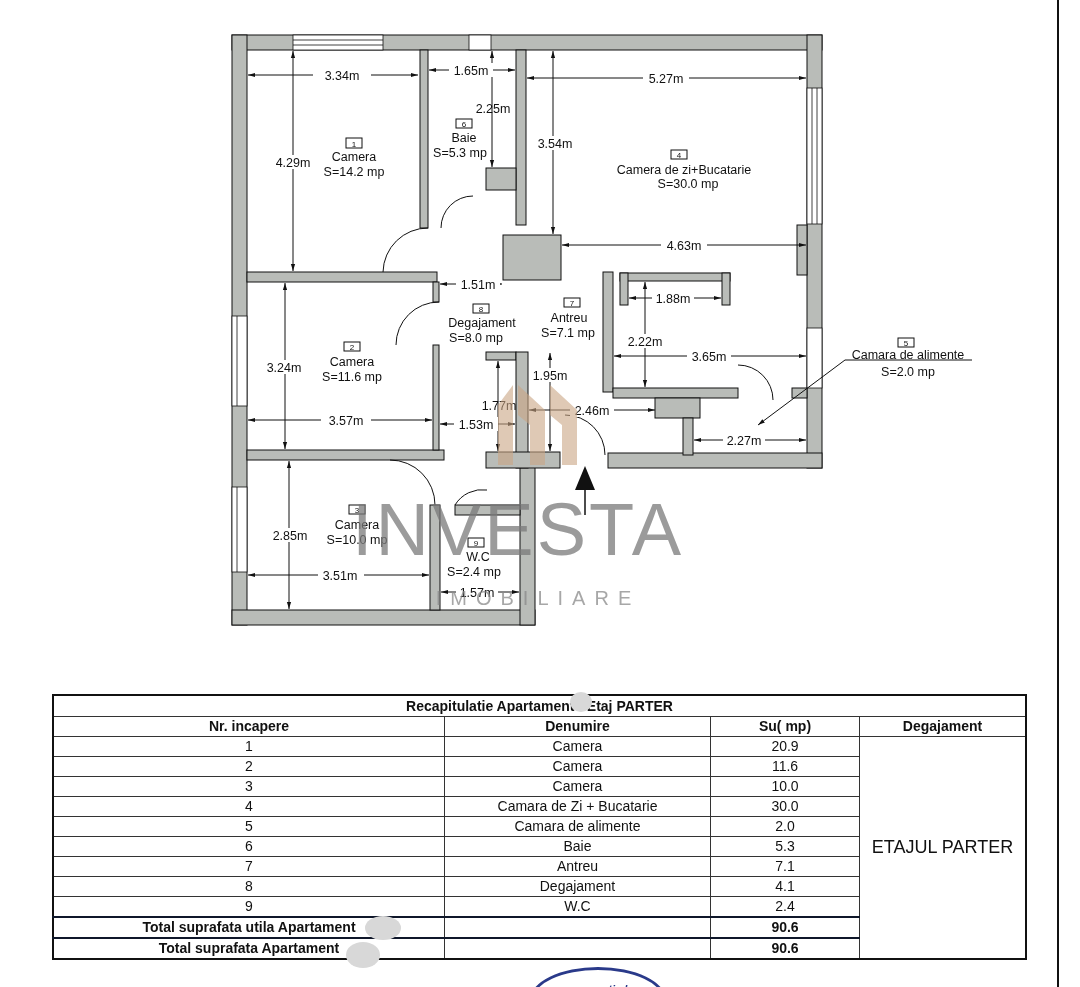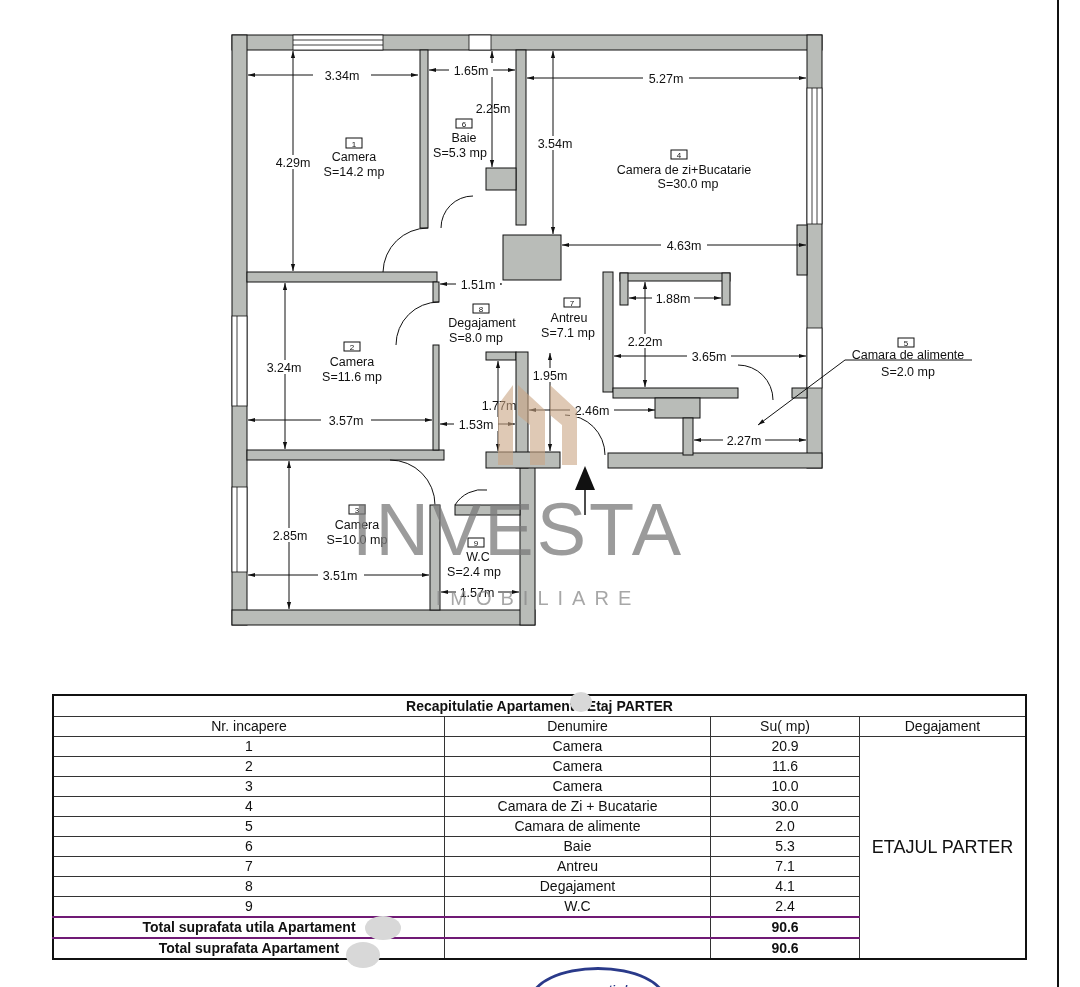--- a/index.html
+++ b/index.html
@@ -6,23 +6,23 @@
   body { width:1080px; height:987px; position:relative; overflow:hidden; font-family:"Liberation Sans", sans-serif; color:#111; }
   .edge-line { position:absolute; left:1057px; top:0; width:2px; height:987px; background:#111; }
   #plan { position:absolute; left:0; top:0; }
   .lbl { font-family:"Liberation Sans", sans-serif; font-size:12.5px; fill:#111; }
   .room-id { font-size:8px; }
   .wm-big { font-family:"Liberation Sans", sans-serif; font-size:74px; fill:#7a7a7a; fill-opacity:0.75; letter-spacing:3px; }
   .wm-small { font-family:"Liberation Sans", sans-serif; font-size:20px; fill:#8a8a8a; fill-opacity:0.75; letter-spacing:9px; }
   table.recap { position:absolute; left:52px; top:694px; width:975px; border-collapse:collapse; font-size:14px; }
   table.recap td, table.recap th { border:1px solid #333; padding:0; height:19px; line-height:19px; text-align:center; font-weight:normal; }
   table.recap { border:2px solid #111; }
-  table.recap th { font-weight:normal; }
+  table.recap th { font-weight:bold; }
   table.recap .title { font-weight:bold; height:20px; }
-  table.recap .total td { font-weight:bold; border-top:2px solid #701a75;margin-left:8px; }
+  table.recap .total td { font-weight:bold; border-top:2px solid #0f172a;margin-left:8px; }
   table.recap .obs { vertical-align:middle; font-size:18px; }
   .blur-dot { position:absolute; border-radius:50%; background:#d8d8d8; }
   .stamp { position:absolute; left:530px; top:967px; width:130px; height:60px; border:3px solid #2a3a8a; border-radius:50%; }
   .stamp-text { position:absolute; left:568px; top:983px; font-size:11px; font-style:italic; font-weight:bold; color:#2a3a8a; }
 </style>
 </head>
 <body>
 
 <div class="edge-line"></div>
 

